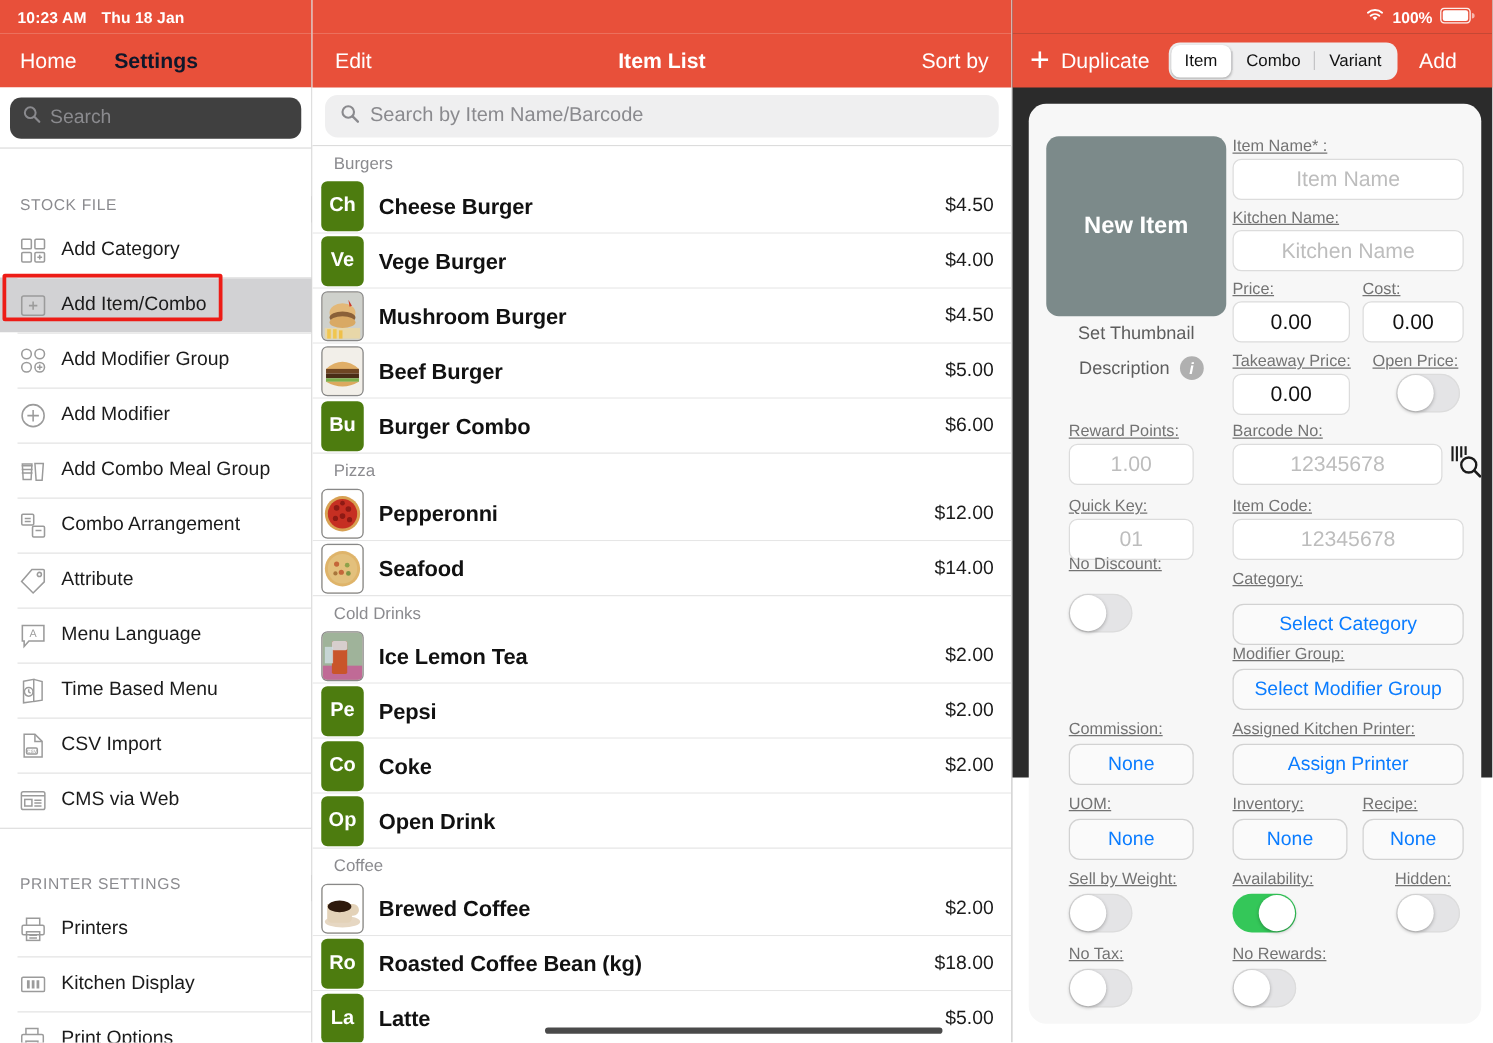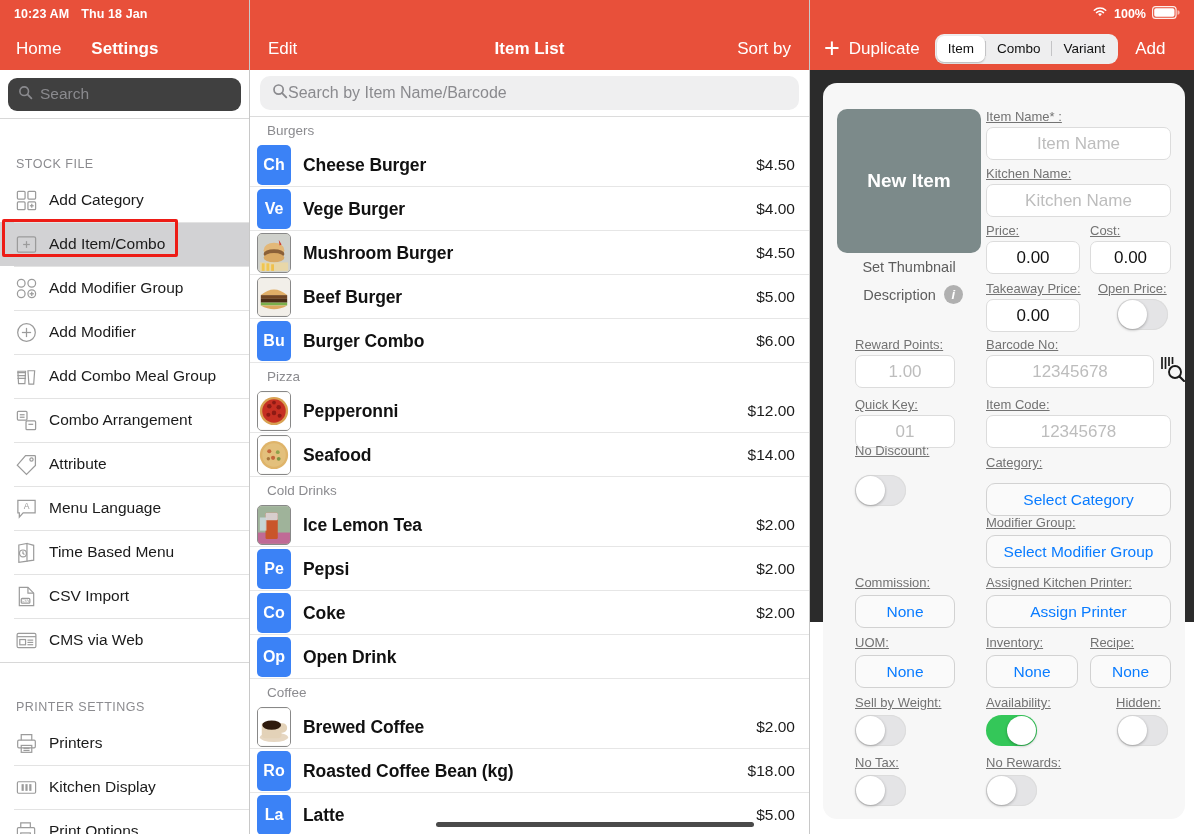--- a/index.html
+++ b/index.html
@@ -13,21 +13,21 @@
 
   
   .col-sidebar { width: 250px; height: 834px; background:#fff; position:relative;
                  border-right:1px solid #c8c8c8; }
   .sb-status { height: 27px; background:#E8503A; display:flex; align-items:center;
                padding-left: 14px; gap: 12px; }
   .sb-status .t { color:#fff; font-size:12.5px; font-weight:bold; letter-spacing:.1px;}
   .sb-nav { height: 43px; background:#E8503A; display:flex; align-items:center;
             padding-left: 16px; gap: 30px; }
   .sb-nav .home { color:#fff; font-size:17px; }
-  .sb-nav .settings { color:#ffffff; font-size:17px; font-weight:bold; }
+  .sb-nav .settings { color:#0f172a; font-size:17px; font-weight:bold; }
   .sb-searchwrap { height: 49px; background:#fff; display:flex; align-items:center;
                    padding: 0 8px; border-bottom:1px solid #d8d8d8;}
   .sb-search { flex:1; height:33px; background:#404040; border-radius:9px;
                display:flex; align-items:center; gap:7px; padding-left:10px; }
   .sb-search .ph { color:#8a8a8e; font-size:15.5px; }
   .sb-gap { height: 38px; background:#fff; }
   .sb-section { font-size:12.5px; color:#8b8b8f; letter-spacing:.5px;
                 padding: 0 0 7px 16px; }
   .sb-list { }
   .sb-row { height: 44px; display:flex; align-items:center; gap:11px;
@@ -48,31 +48,31 @@
               border-right:1px solid #c8c8c8; }
   .ls-status { height:27px; background:#E8503A; }
   .ls-nav { height:43px; background:#E8503A; display:flex; align-items:center;
             padding: 0 18px; color:#fff; font-size:17px; }
   .ls-nav .mid { position:absolute; left:0; right:0; text-align:center;
                  font-weight:bold; font-size:17px; pointer-events:none;}
   .ls-nav .right { margin-left:auto; }
   .ls-searchwrap { height:47px; display:flex; align-items:center; padding:0 10px;
                    background:#fff; border-bottom:1px solid #dcdcdc;}
   .ls-search { flex:1; height:34px; background:#efeff0; border-radius:10px;
-               display:flex; align-items:center; padding-left:12px;}
+               display:flex; align-items:center; gap:8px; padding-left:12px;}
   .ls-search .ph { color:#8a8a8e; font-size:16px; }
   .ls-scroll { height: 717px; overflow:hidden; }
   .ls-group { height:26px; display:flex; align-items:center; padding-left:17px;
               font-size:13.5px; color:#8b8b8f; background:#fff;}
   .ls-item { height:44px; display:flex; align-items:center; position:relative;
              background:#fff; padding-right:14px; }
   .ls-item::after { content:""; position:absolute; left:0; right:0; bottom:0;
              height:1px; background:#e6e6e6; }
   .thumb { width:34px; height:40px; flex:0 0 34px; margin-left:7px;
-           border-radius:5px; background:#3b82f6; color:#fff;
+           border-radius:5px; background:#4d7c0f; color:#fff;
            display:flex; align-items:center; justify-content:center;
            font-size:16px; font-weight:bold; overflow:hidden; }
   .thumb.photo { background:#d8d3c8; border:1px solid #888; }
   .ls-name { margin-left:12px; font-size:17.5px; color:#111; font-weight:bold;
              letter-spacing:-.1px;}
   .ls-price { margin-left:auto; font-size:15.5px; color:#1b1b1b; }
   .home-bar { position:absolute; bottom:7px; left:186px; width:318px; height:5px;
               border-radius:3px; background:#4a4a4a; }
 
   

